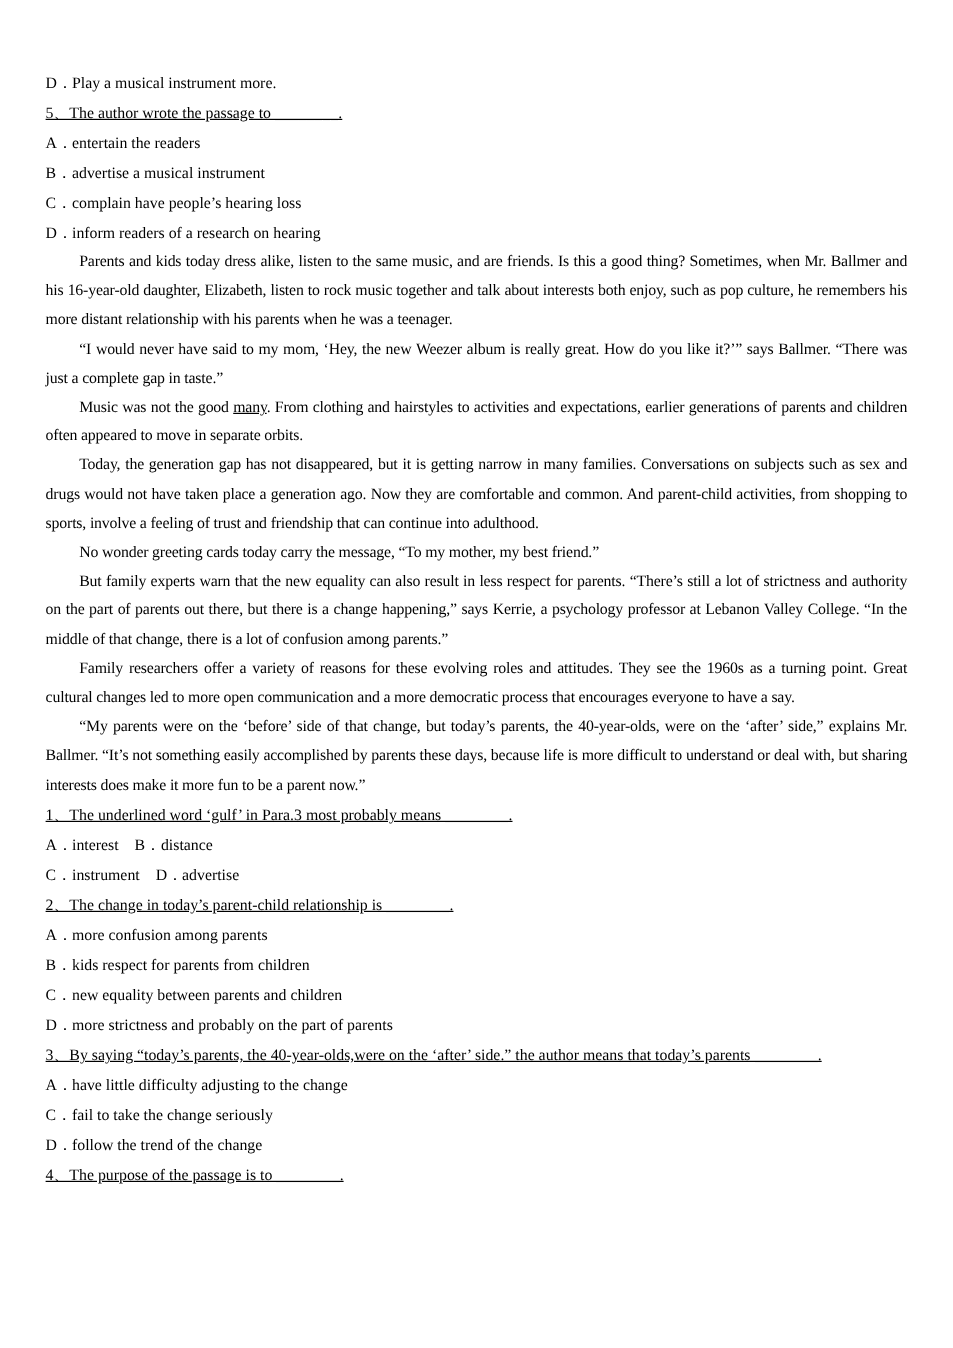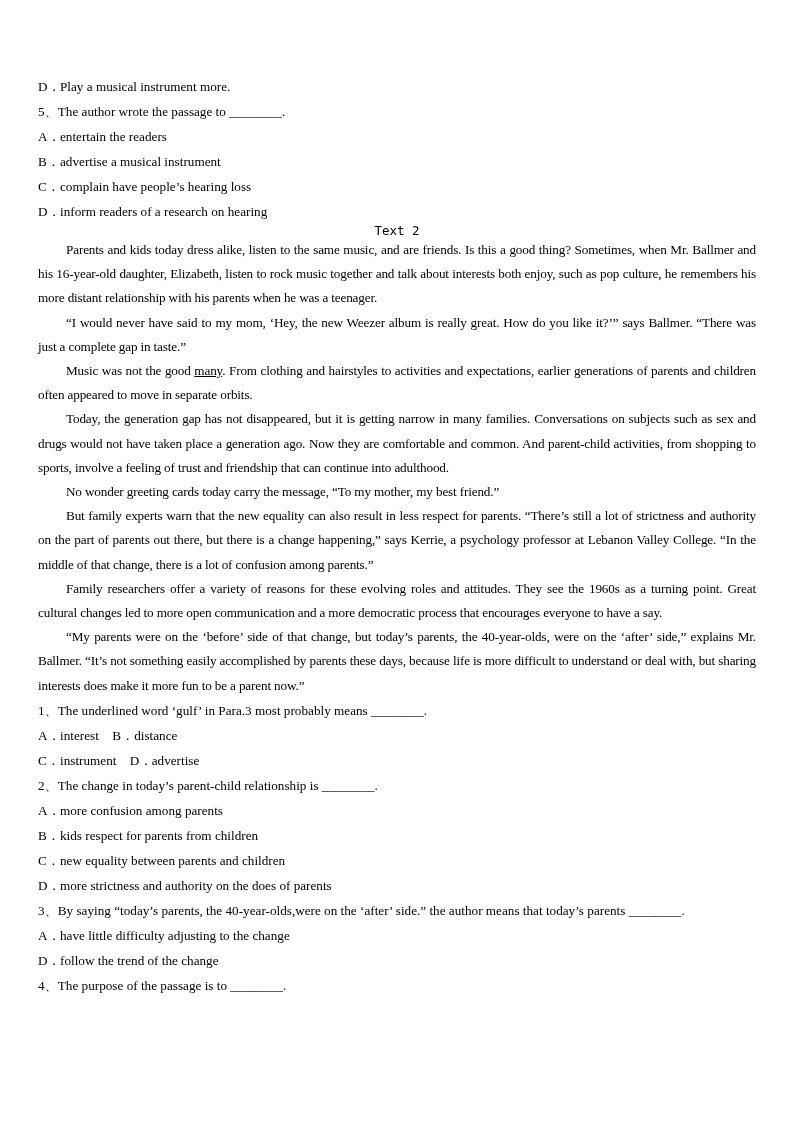--- a/index.html
+++ b/index.html
@@ -1,44 +1,43 @@
 <!DOCTYPE html>
 <html><head>
 <meta charset="utf-8">
 <style>
   html, body { margin: 0; padding: 0; background: #ffffff; }
   body {
     width: 794px; height: 1123px; position: relative; overflow: hidden;
     font-family: "Liberation Serif", serif; color: #000; font-size: 13.2px;
   }
-  .page { position: absolute; left: 38px; top: 74px; width: 718px; }
+  .page { position: absolute; left: 38px; top: 56px; width: 718px; }
   .line { line-height: 25px; white-space: nowrap; }
   .opt-label { display: inline-block; width: 22px; }
   .title { text-align: center; font-family: "DejaVu Sans Mono", "Liberation Mono", monospace; font-size: 12.5px; line-height: 14px; margin-top: 0; }
   .para { text-indent: 28px; line-height: 24.2px; text-align: justify; letter-spacing: -0.15px; }
   u { text-decoration: underline; }
-  .q { line-height: 25px; white-space: nowrap; }
+  .q { line-height: 25px; white-space: nowrap; text-decoration: underline; }
   .inline-opt { margin-right: 10px; }
 </style>
 </head>
 <body>
 
 <div class="page">
 
   <div class="line">
     <span class="opt-label">D．</span><span>Play a musical instrument more.</span>
   </div>
 
   <div class="q">5、The author wrote the passage to ________.</div>
   <div class="line"><span class="opt-label">A．</span><span>entertain the readers</span></div>
   <div class="line"><span class="opt-label">B．</span><span>advertise a musical instrument</span></div>
   <div class="line"><span class="opt-label">C．</span><span>complain have people’s hearing loss</span></div>
   <div class="line"><span class="opt-label">D．</span><span>inform readers of a research on hearing</span></div>
 
-  <div class="title">Text 2</div>
 
   <div class="para">Parents and kids today dress alike, listen to the same music, and are friends. Is this a good thing? Sometimes, when Mr. Ballmer and his 16-year-old daughter, Elizabeth, listen to rock music together and talk about interests both enjoy, such as pop culture, he remembers his more distant relationship with his parents when he was a teenager.</div>
   <div class="para">“I would never have said to my mom, ‘Hey, the new Weezer album is really great. How do you like it?’” says Ballmer. “There was just a complete gap in taste.”</div>
   <div class="para"><span>Music was not the good </span><u>many</u><span>. From clothing and hairstyles to activities and expectations, earlier generations of parents and children often appeared to move in separate orbits.</span></div>
   <div class="para">Today, the generation gap has not disappeared, but it is getting narrow in many families. Conversations on subjects such as sex and drugs would not have taken place a generation ago. Now they are comfortable and common. And parent-child activities, from shopping to sports, involve a feeling of trust and friendship that can continue into adulthood.</div>
   <div class="para">No wonder greeting cards today carry the message, “To my mother, my best friend.”</div>
   <div class="para">But family experts warn that the new equality can also result in less respect for parents. “There’s still a lot of strictness and authority on the part of parents out there, but there is a change happening,” says Kerrie, a psychology professor at Lebanon Valley College. “In the middle of that change, there is a lot of confusion among parents.”</div>
   <div class="para">Family researchers offer a variety of reasons for these evolving roles and attitudes. They see the 1960s as a turning point. Great cultural changes led to more open communication and a more democratic process that encourages everyone to have a say.</div>
   <div class="para">“My parents were on the ‘before’ side of that change, but today’s parents, the 40-year-olds, were on the ‘after’ side,” explains Mr. Ballmer. “It’s not something easily accomplished by parents these days, because life is more difficult to understand or deal with, but sharing interests does make it more fun to be a parent now.”</div>
 
@@ -49,21 +48,22 @@
   </div>
   <div class="line">
     <span class="inline-opt"><span class="opt-label">C．</span><span>instrument</span></span>
     <span><span class="opt-label">D．</span><span>advertise</span></span>
   </div>
 
   <div class="q">2、The change in today’s parent-child relationship is ________.</div>
   <div class="line"><span class="opt-label">A．</span><span>more confusion among parents</span></div>
   <div class="line"><span class="opt-label">B．</span><span>kids respect for parents from children</span></div>
   <div class="line"><span class="opt-label">C．</span><span>new equality between parents and children</span></div>
-  <div class="line"><span class="opt-label">D．</span><span>more strictness and authority on the does of parents</span></div>
+  <div class="line"><span class="opt-label">D．</span><span>more strictness and probably on the part of parents</span></div>
 
   <div class="q">3、By saying “today’s parents, the 40-year-olds,were on the ‘after’ side.” the author means that today’s parents ________.</div>
   <div class="line"><span class="opt-label">A．</span><span>have little difficulty adjusting to the change</span></div>
+  <div class="line"><span class="opt-label">C．</span><span>fail to take the change seriously</span></div>
   <div class="line"><span class="opt-label">D．</span><span>follow the trend of the change</span></div>
 
   <div class="q">4、The purpose of the passage is to ________.</div>
 
 </div>
 
 </body></html>

